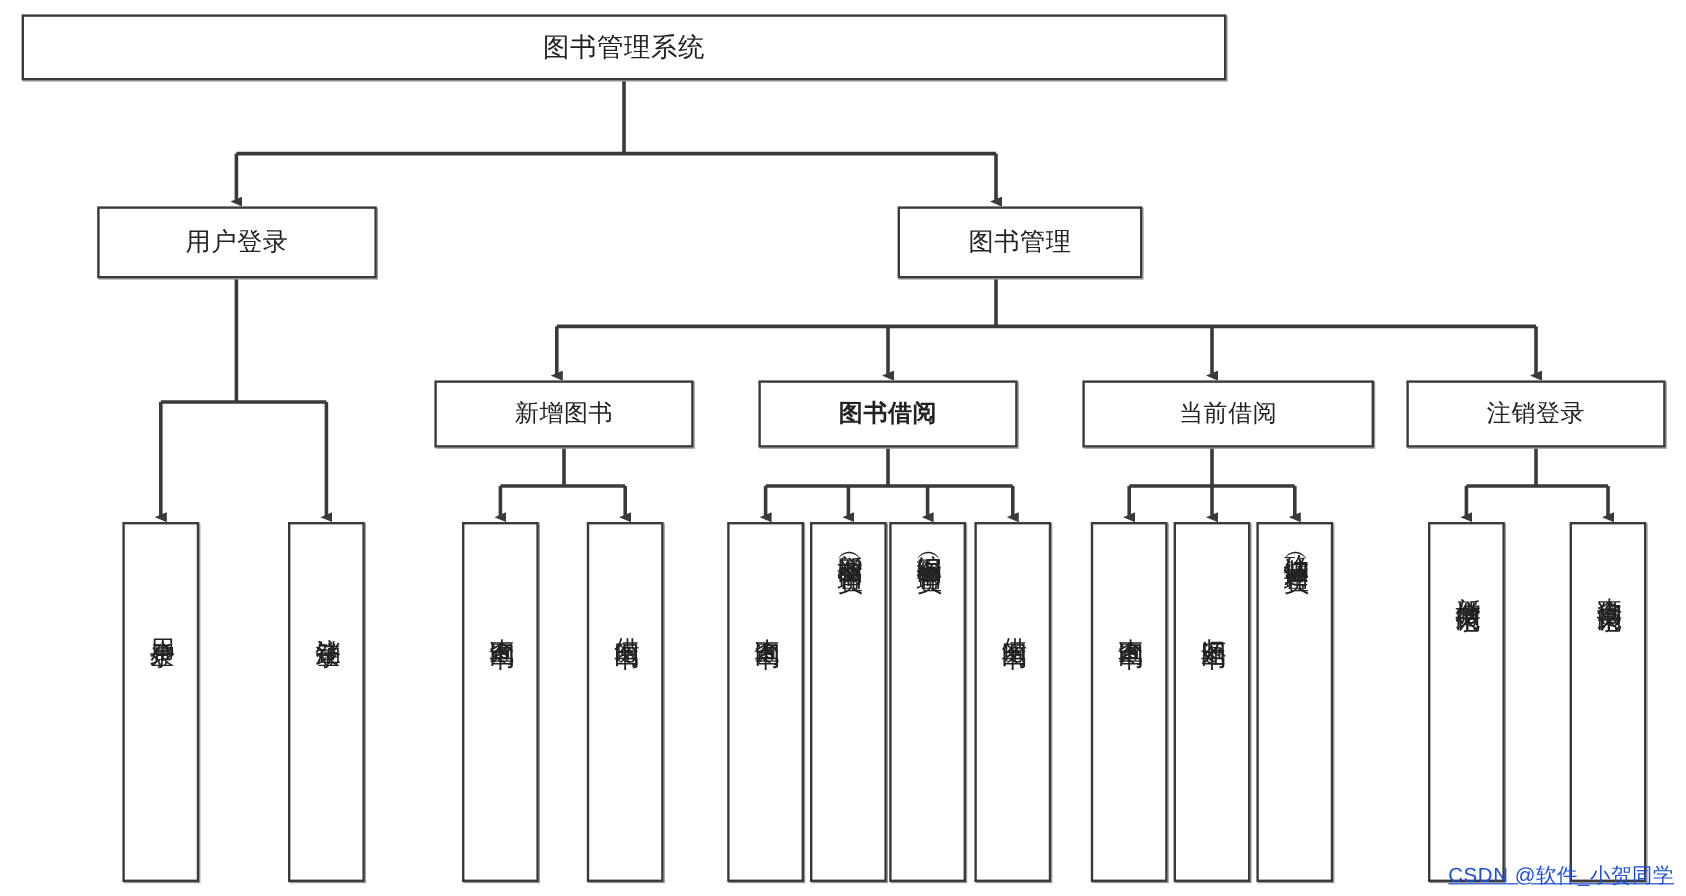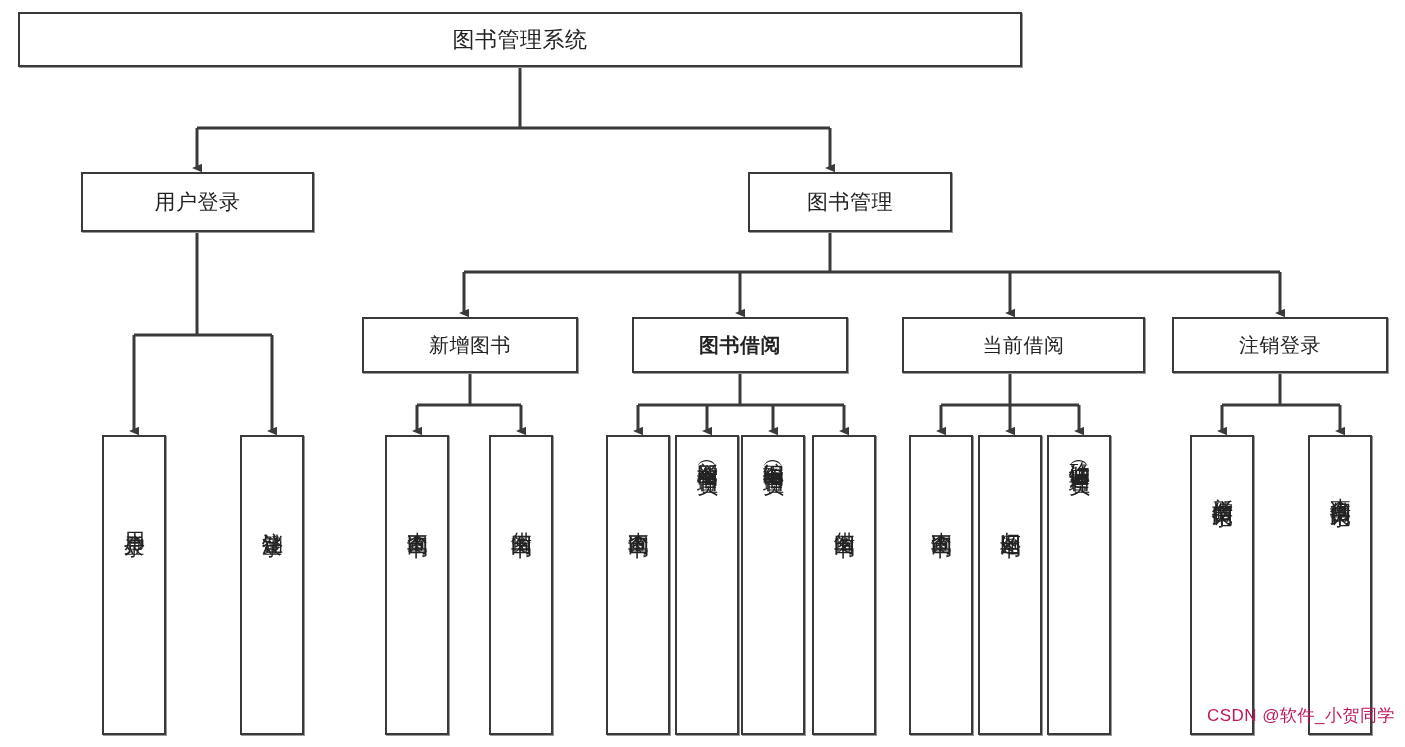--- a/index.html
+++ b/index.html
@@ -56,26 +56,27 @@
     writing-mode: vertical-rl;
     text-orientation: upright;
     font-size: 21px;
     line-height: 1.18;
     letter-spacing: 2px;
     white-space: pre;
   }
   .watermark {
     position: absolute;
     right: 10px;
-    bottom: 20px;
+    bottom: 6px;
     font-size: 17px;
-    color: #be185d;
+    color: #1d4ed8;
     letter-spacing: 0.5px;
     white-space: nowrap;
     user-select: none;
+    text-decoration: underline;
   }
 </style>
 </head>
 <body>
 
 <div id="diagram-root">
 
   <svg id="edge-layer" viewBox="0 0 1405 747" width="1405" height="747" xmlns="http://www.w3.org/2000/svg">
     <defs>
       <marker id="arrow" markerWidth="10" markerHeight="10" refX="4.2" refY="5" orient="auto" markerUnits="userSpaceOnUse">

